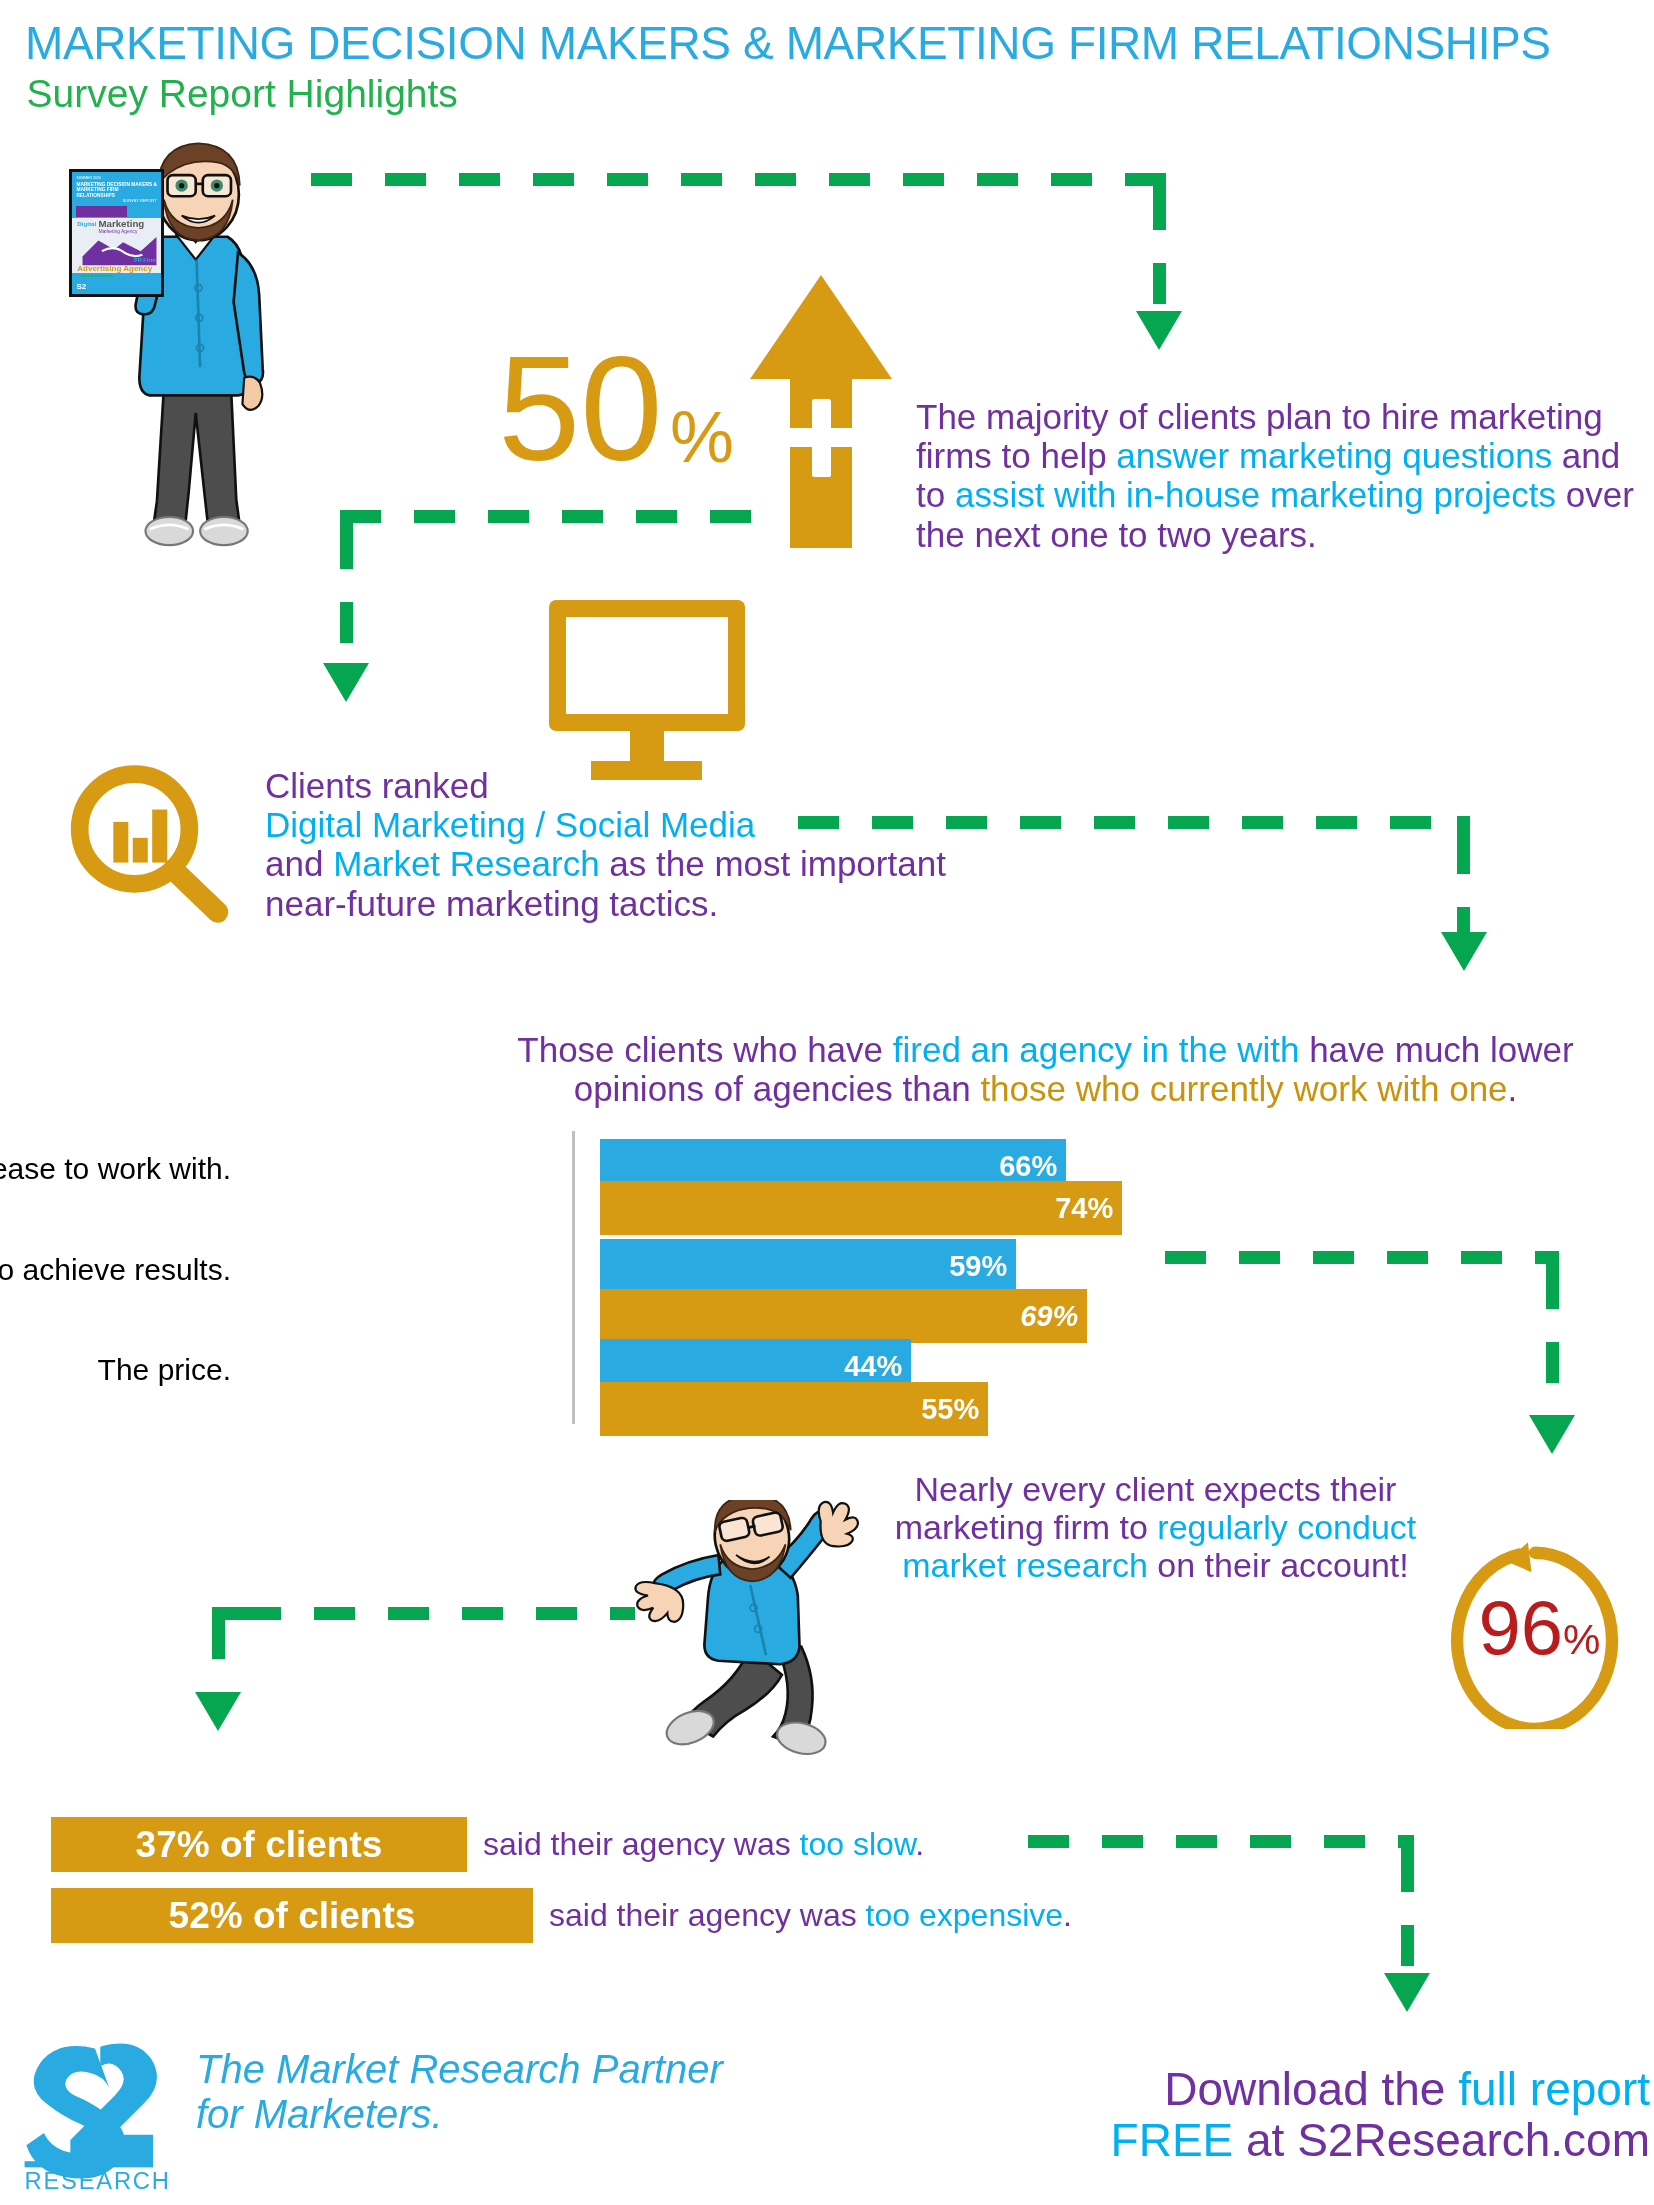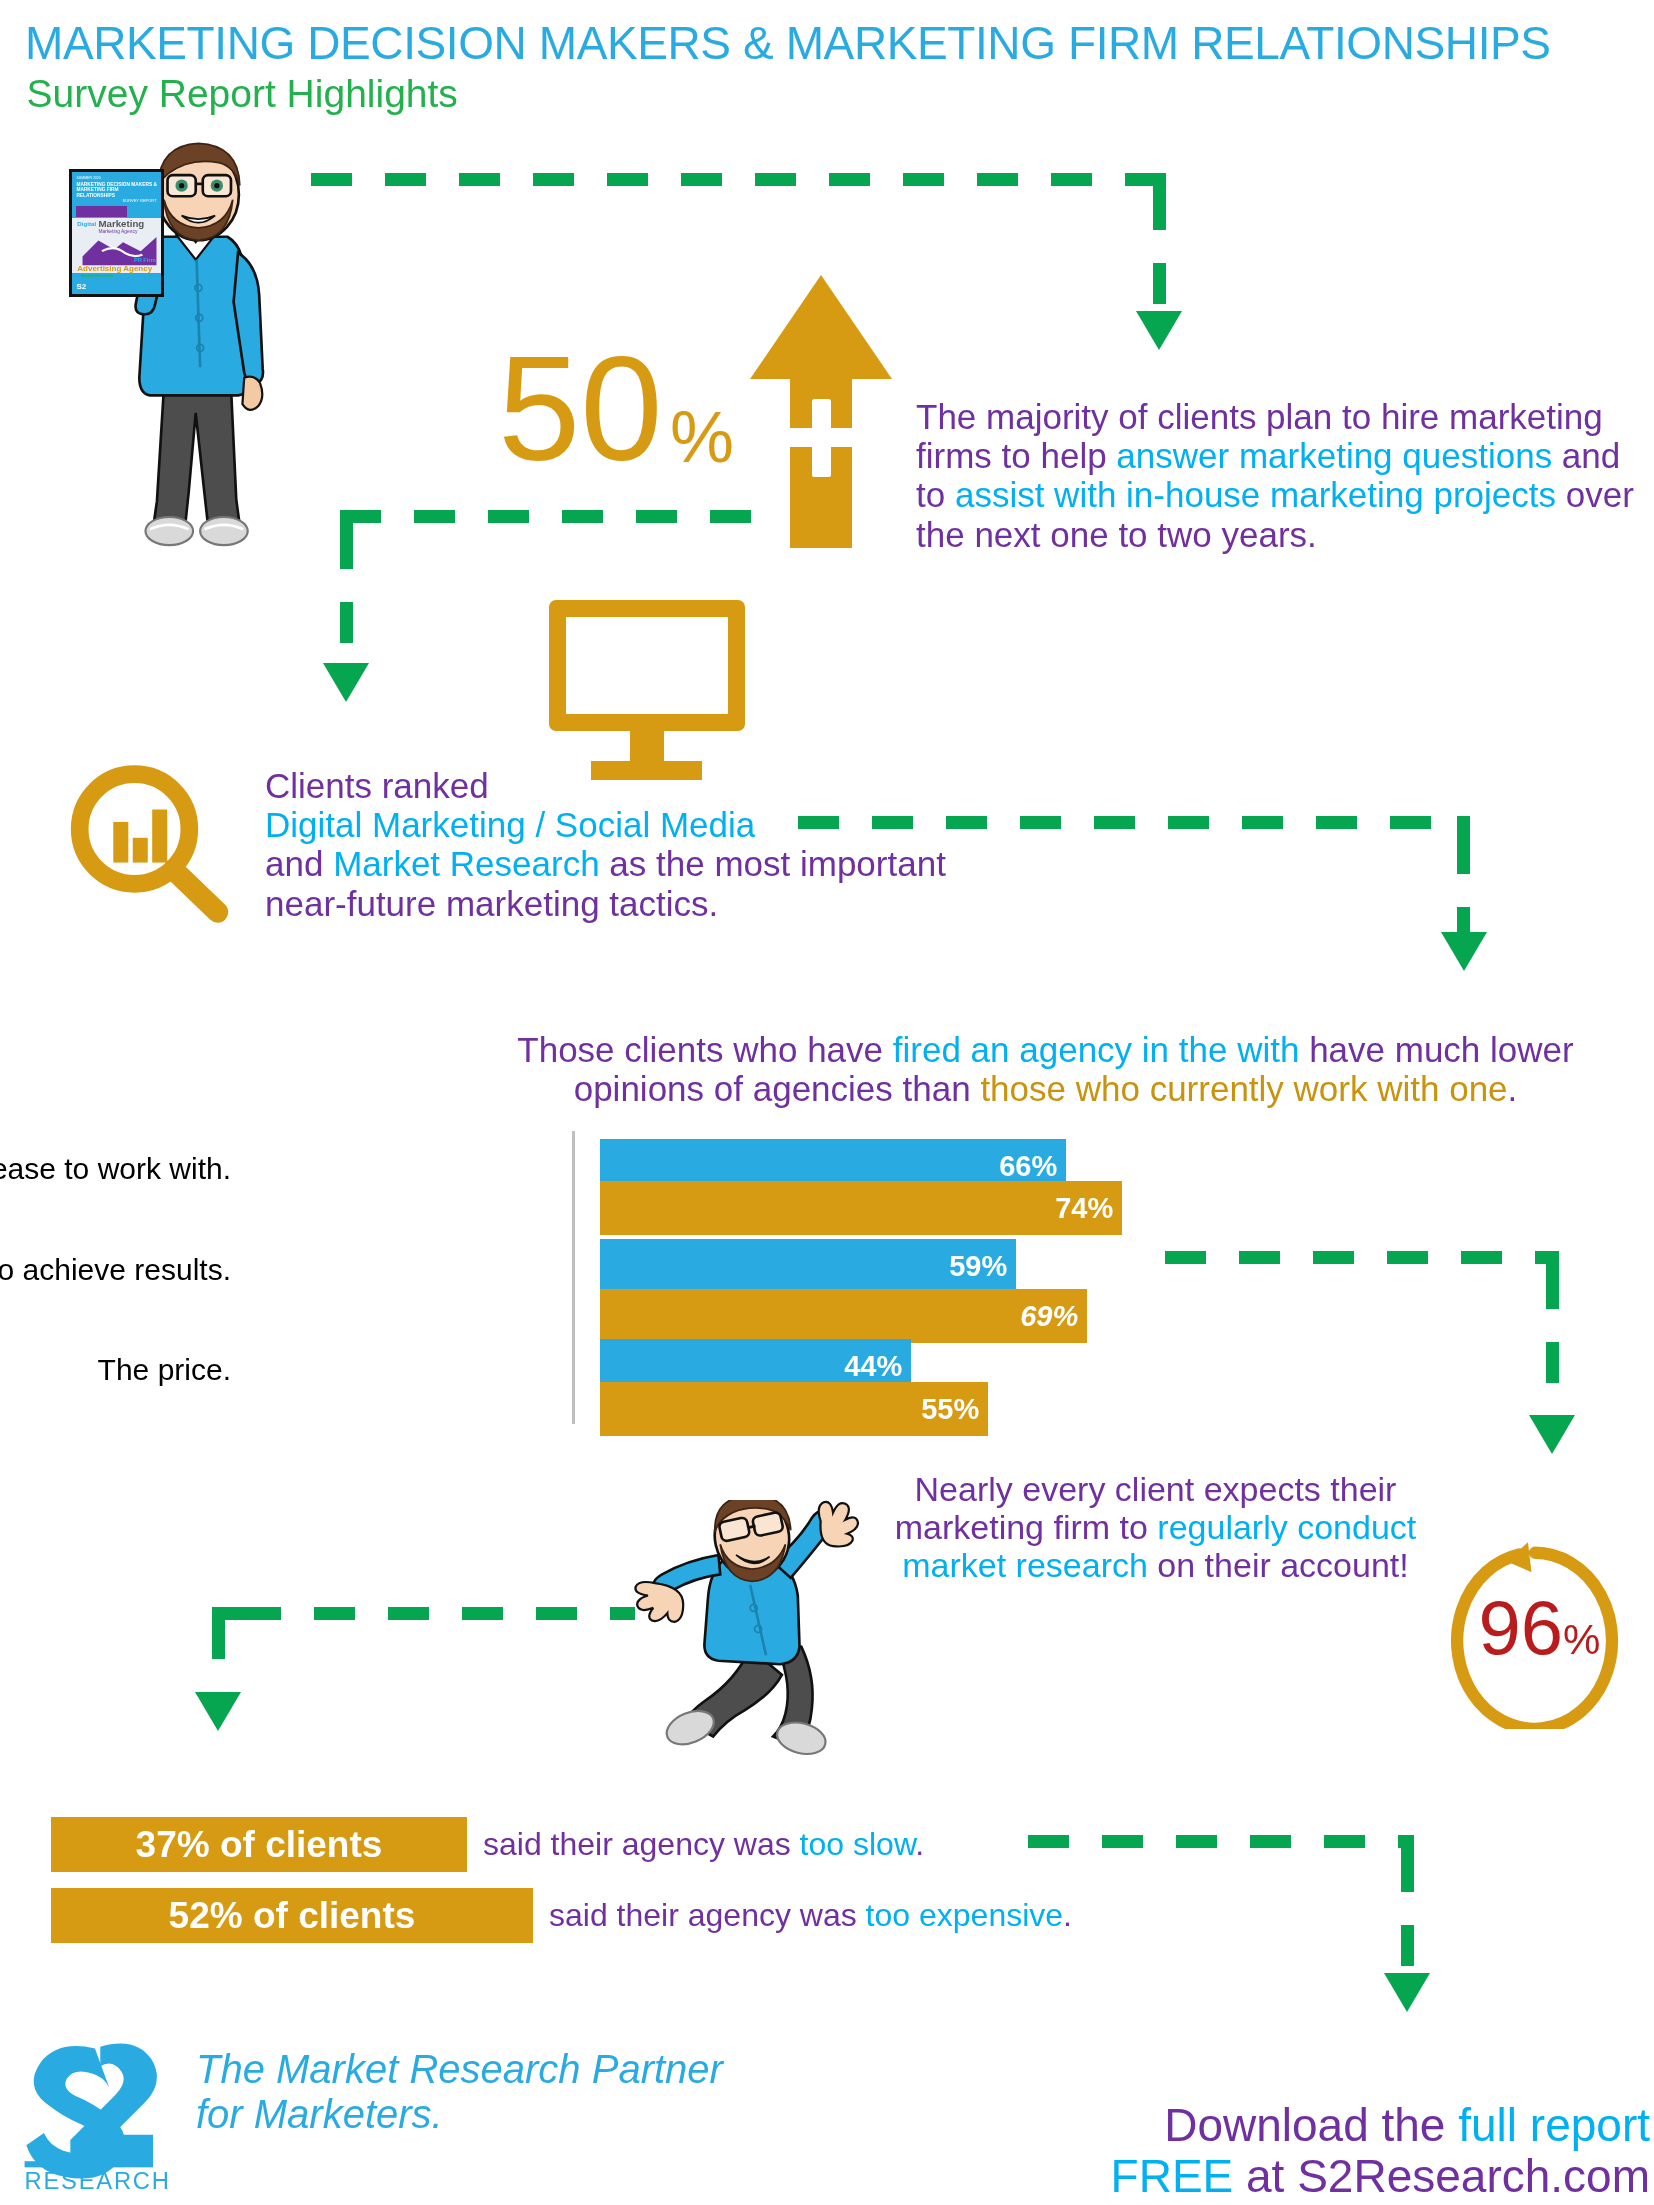--- a/index.html
+++ b/index.html
@@ -77,21 +77,21 @@
   #para4{ left:882px; top:1470px; width:547px; text-align:center; font-size:34px;}
 
   
   .statbar{ position:absolute; background:#D79B13; color:#fff; font-weight:bold;
             font-size:37px; display:flex; align-items:center; justify-content:center;}
   .statline{ position:absolute; font-size:32px; color:#7030A0; white-space:nowrap;}
 
   
   #logo{ left:19.4px; top:2038px; width:159px; height:154px; }
   #tagline{ left:196px; top:2047px; font-size:40px; color:#29ABE2; font-style:italic; line-height:1.12;}
-  #download{ left:918px; top:2064px; width:732px; text-align:right; font-size:46px; color:#7030A0; line-height:1.1;margin-top:36px;}
+  #download{ left:918px; top:2064px; width:732px; text-align:right; font-size:46px; color:#7030A0; line-height:1.1;}
 
   
   .person svg{ display:block; }
 </style>
 </head>
 <body>
 
 <div class="abs" id="title">MARKETING DECISION MAKERS &amp; MARKETING FIRM RELATIONSHIPS</div>
 <div class="abs" id="subtitle">Survey Report Highlights</div>
 

